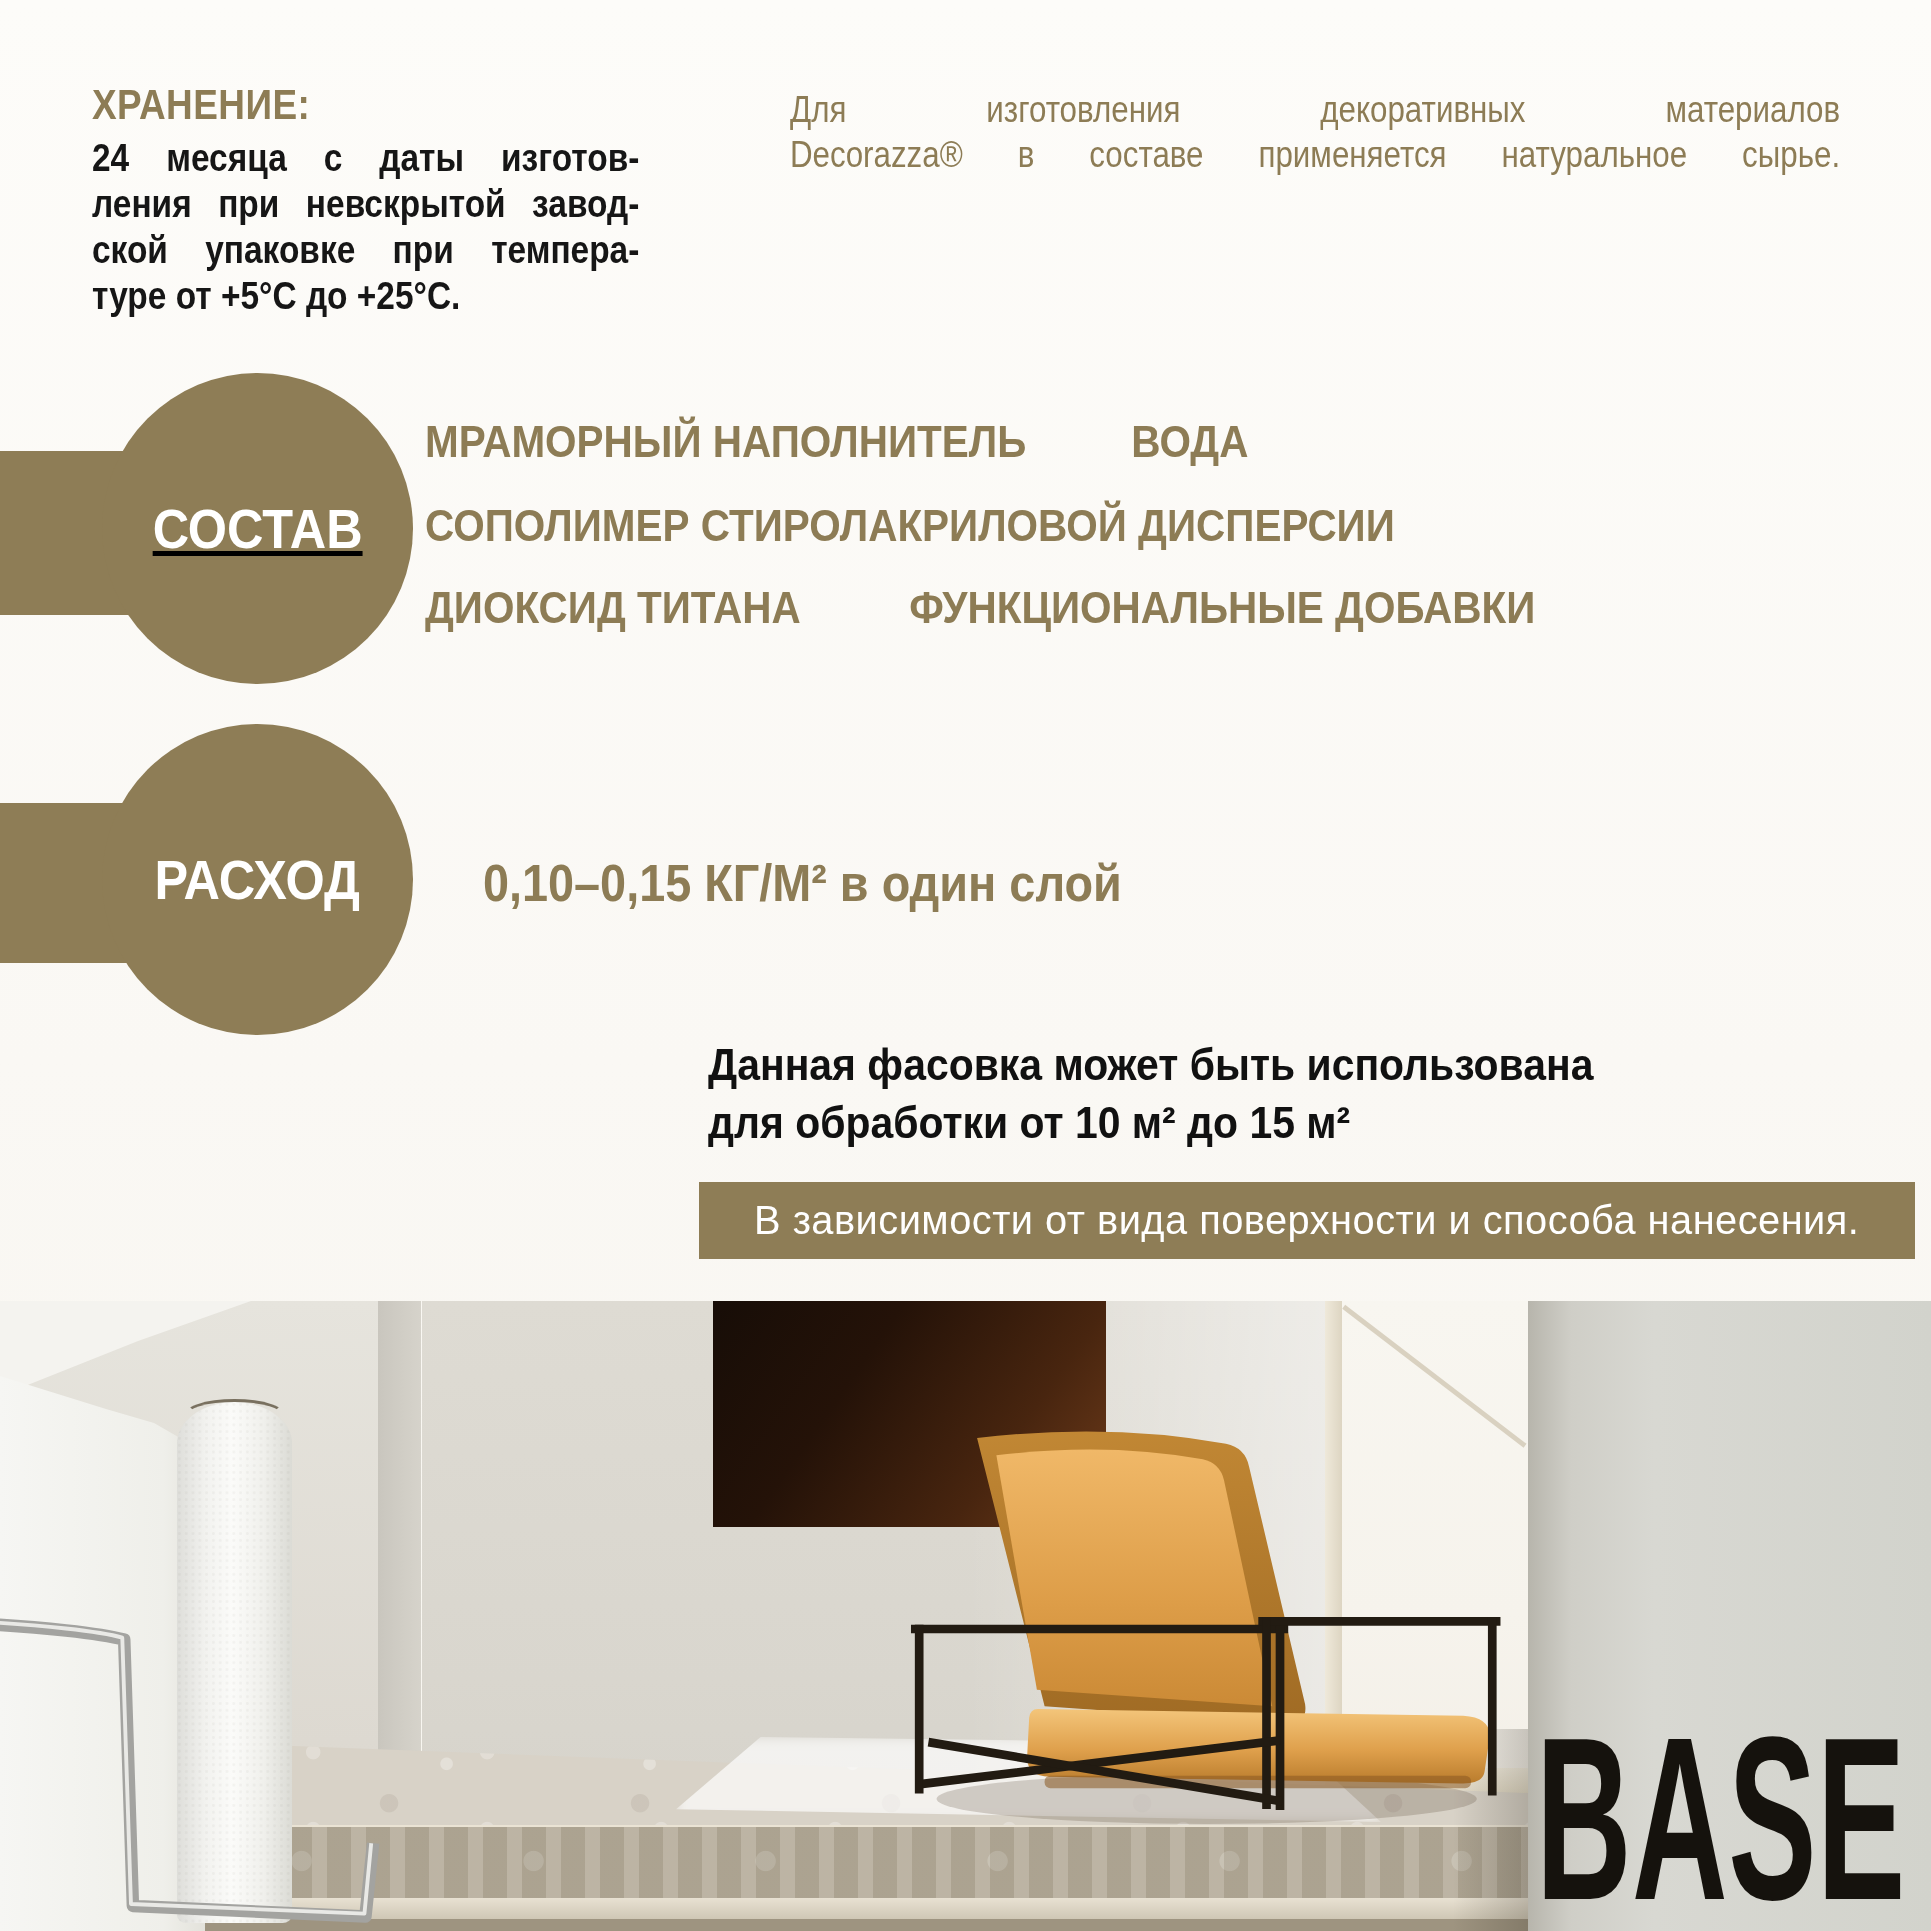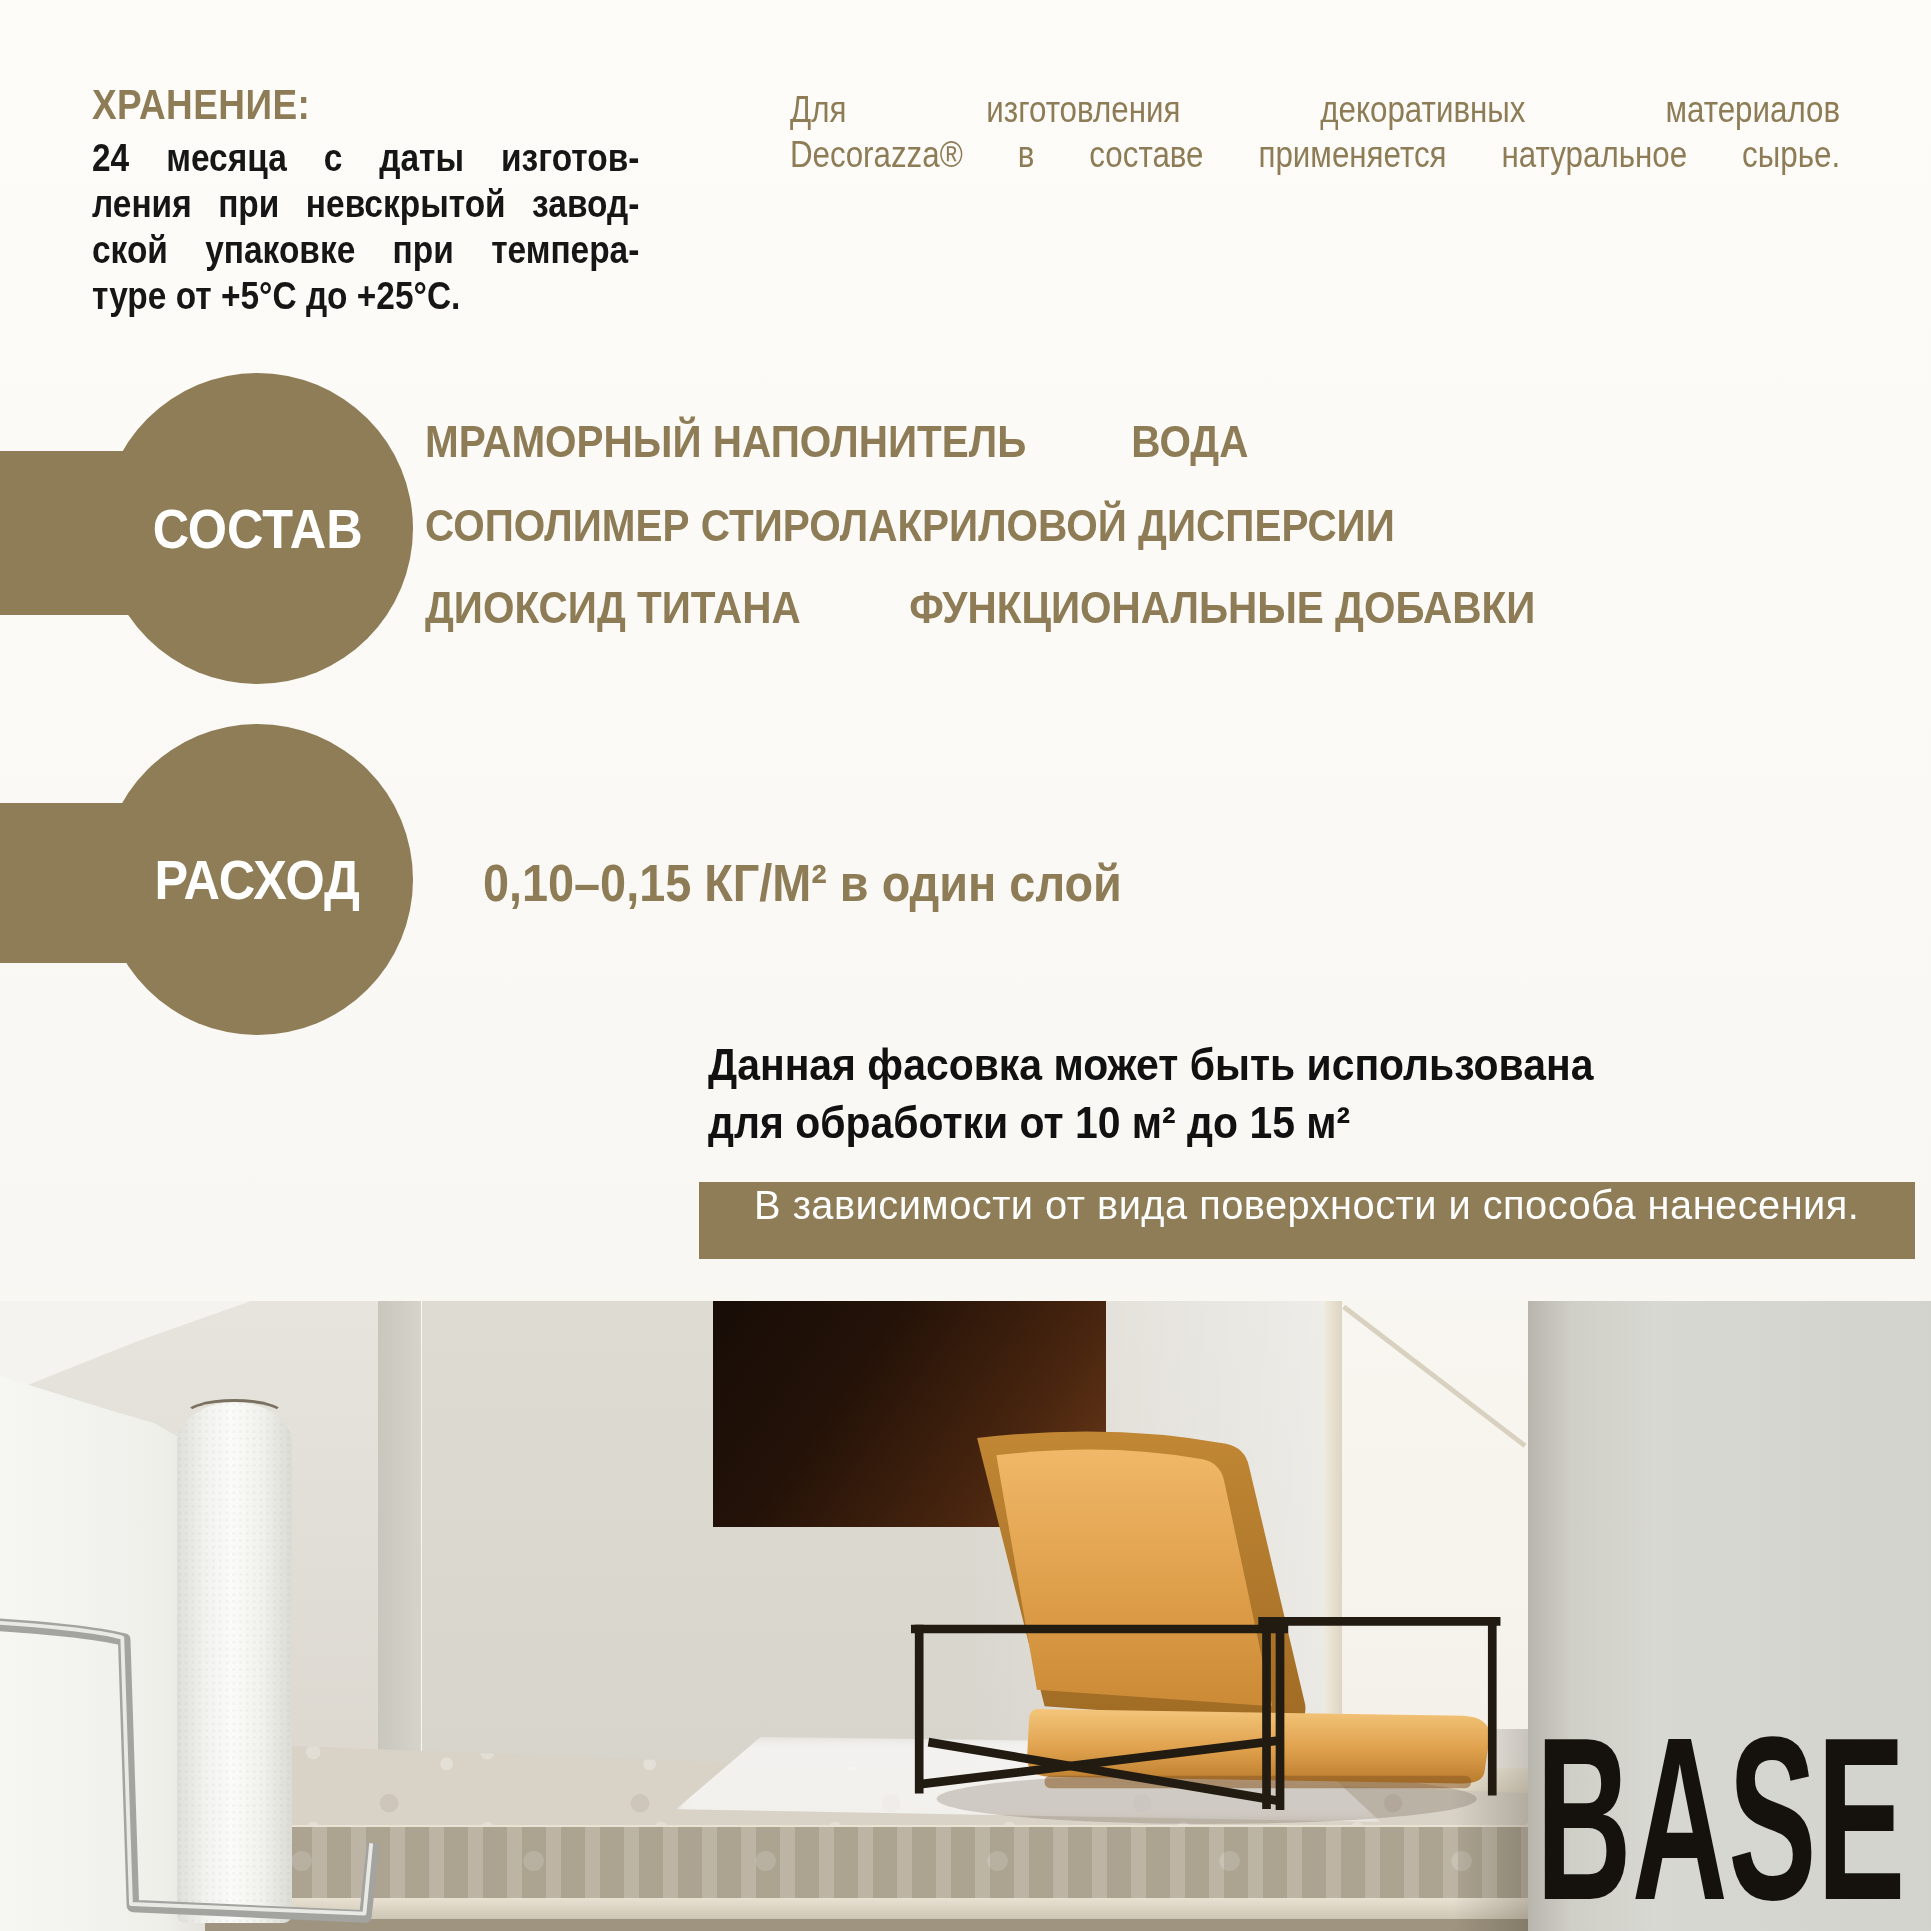--- a/index.html
+++ b/index.html
@@ -32,21 +32,21 @@
   .compo-row .gap2{width:118px;}
 
   
   .consumption-value{position:absolute;left:483px;top:854px;font-size:52px;font-weight:bold;color:#8d7c55;transform:scaleX(0.9);transform-origin:0 0;white-space:nowrap;line-height:58px;}
 
   
   .coverage{position:absolute;left:708px;top:1036px;transform:scaleX(0.93);transform-origin:0 0;}
   .coverage-line{font-size:44px;font-weight:bold;color:#111111;line-height:58px;white-space:nowrap;}
 
   
-  .note-banner{position:absolute;left:699px;top:1182px;width:1216px;height:77px;background:#8e7d56;display:flex;justify-content:center;}
+  .note-banner{position:absolute;left:699px;top:1182px;width:1216px;height:77px;background:#8e7d56;display:flex;align-items:center;justify-content:center;}
   .note-text{font-size:41px;font-weight:400;color:#ffffff;white-space:nowrap;letter-spacing:0.5px;transform:scaleX(0.97);}
 
   
   .photo{position:absolute;left:0;top:1301px;width:1931px;height:630px;overflow:hidden;text-decoration:underline;}
   .wall-left{position:absolute;left:0;top:0;width:378px;height:630px;background:linear-gradient(180deg,#e6e4dd,#ddd9d1 70%,#d7d3cb);}
   .wall-corner{position:absolute;left:378px;top:0;width:43px;height:630px;background:linear-gradient(90deg,#c9c6be,#d6d3cb);}
   .wall-main{position:absolute;left:422px;top:0;width:920px;height:630px;background:linear-gradient(180deg,#dedbd3,#d9d6ce 60%,#d4d1c9);}
   .wall-light{position:absolute;left:966px;top:0;width:377px;height:630px;background:linear-gradient(90deg,rgba(255,255,255,0),rgba(255,255,255,0.5));}
   .artwork{position:absolute;left:713px;top:0;width:393px;height:226px;background:linear-gradient(125deg,#170d07 0%,#241208 35%,#48250f 72%,#6e3b1a 100%);}
   .window-mullion{position:absolute;left:1325px;top:0;width:17.4px;height:521px;background:linear-gradient(90deg,#efe9da,#ddd5c2);}
@@ -93,21 +93,21 @@
     <div class="storage-line">туре от +5°С до +25°С.</div>
   </div>
 
   <div class="intro">
     <div class="intro-line jl">Для изготовления декоративных материалов</div>
     <div class="intro-line jl">Decorazza® в составе применяется натуральное сырье.</div>
   </div>
 
   <div class="badge-bar" style="top:451px;height:164px;"></div>
   <div class="badge-circle" style="top:373px;"></div>
-  <div class="badge-labelbox" style="top:373px;">
+  <div class="badge-labelbox" style="top:373px;text-decoration:underline;">
     <span class="badge-label">СОСТАВ</span>
   </div>
 
   <div class="compo-row" style="top:417px;">
     <span>МРАМОРНЫЙ НАПОЛНИТЕЛЬ</span>
     <span class="gap1"></span>
     <span>ВОДА</span>
   </div>
   <div class="compo-row" style="top:501px;">
     <span>СОПОЛИМЕР СТИРОЛАКРИЛОВОЙ ДИСПЕРСИИ</span>

